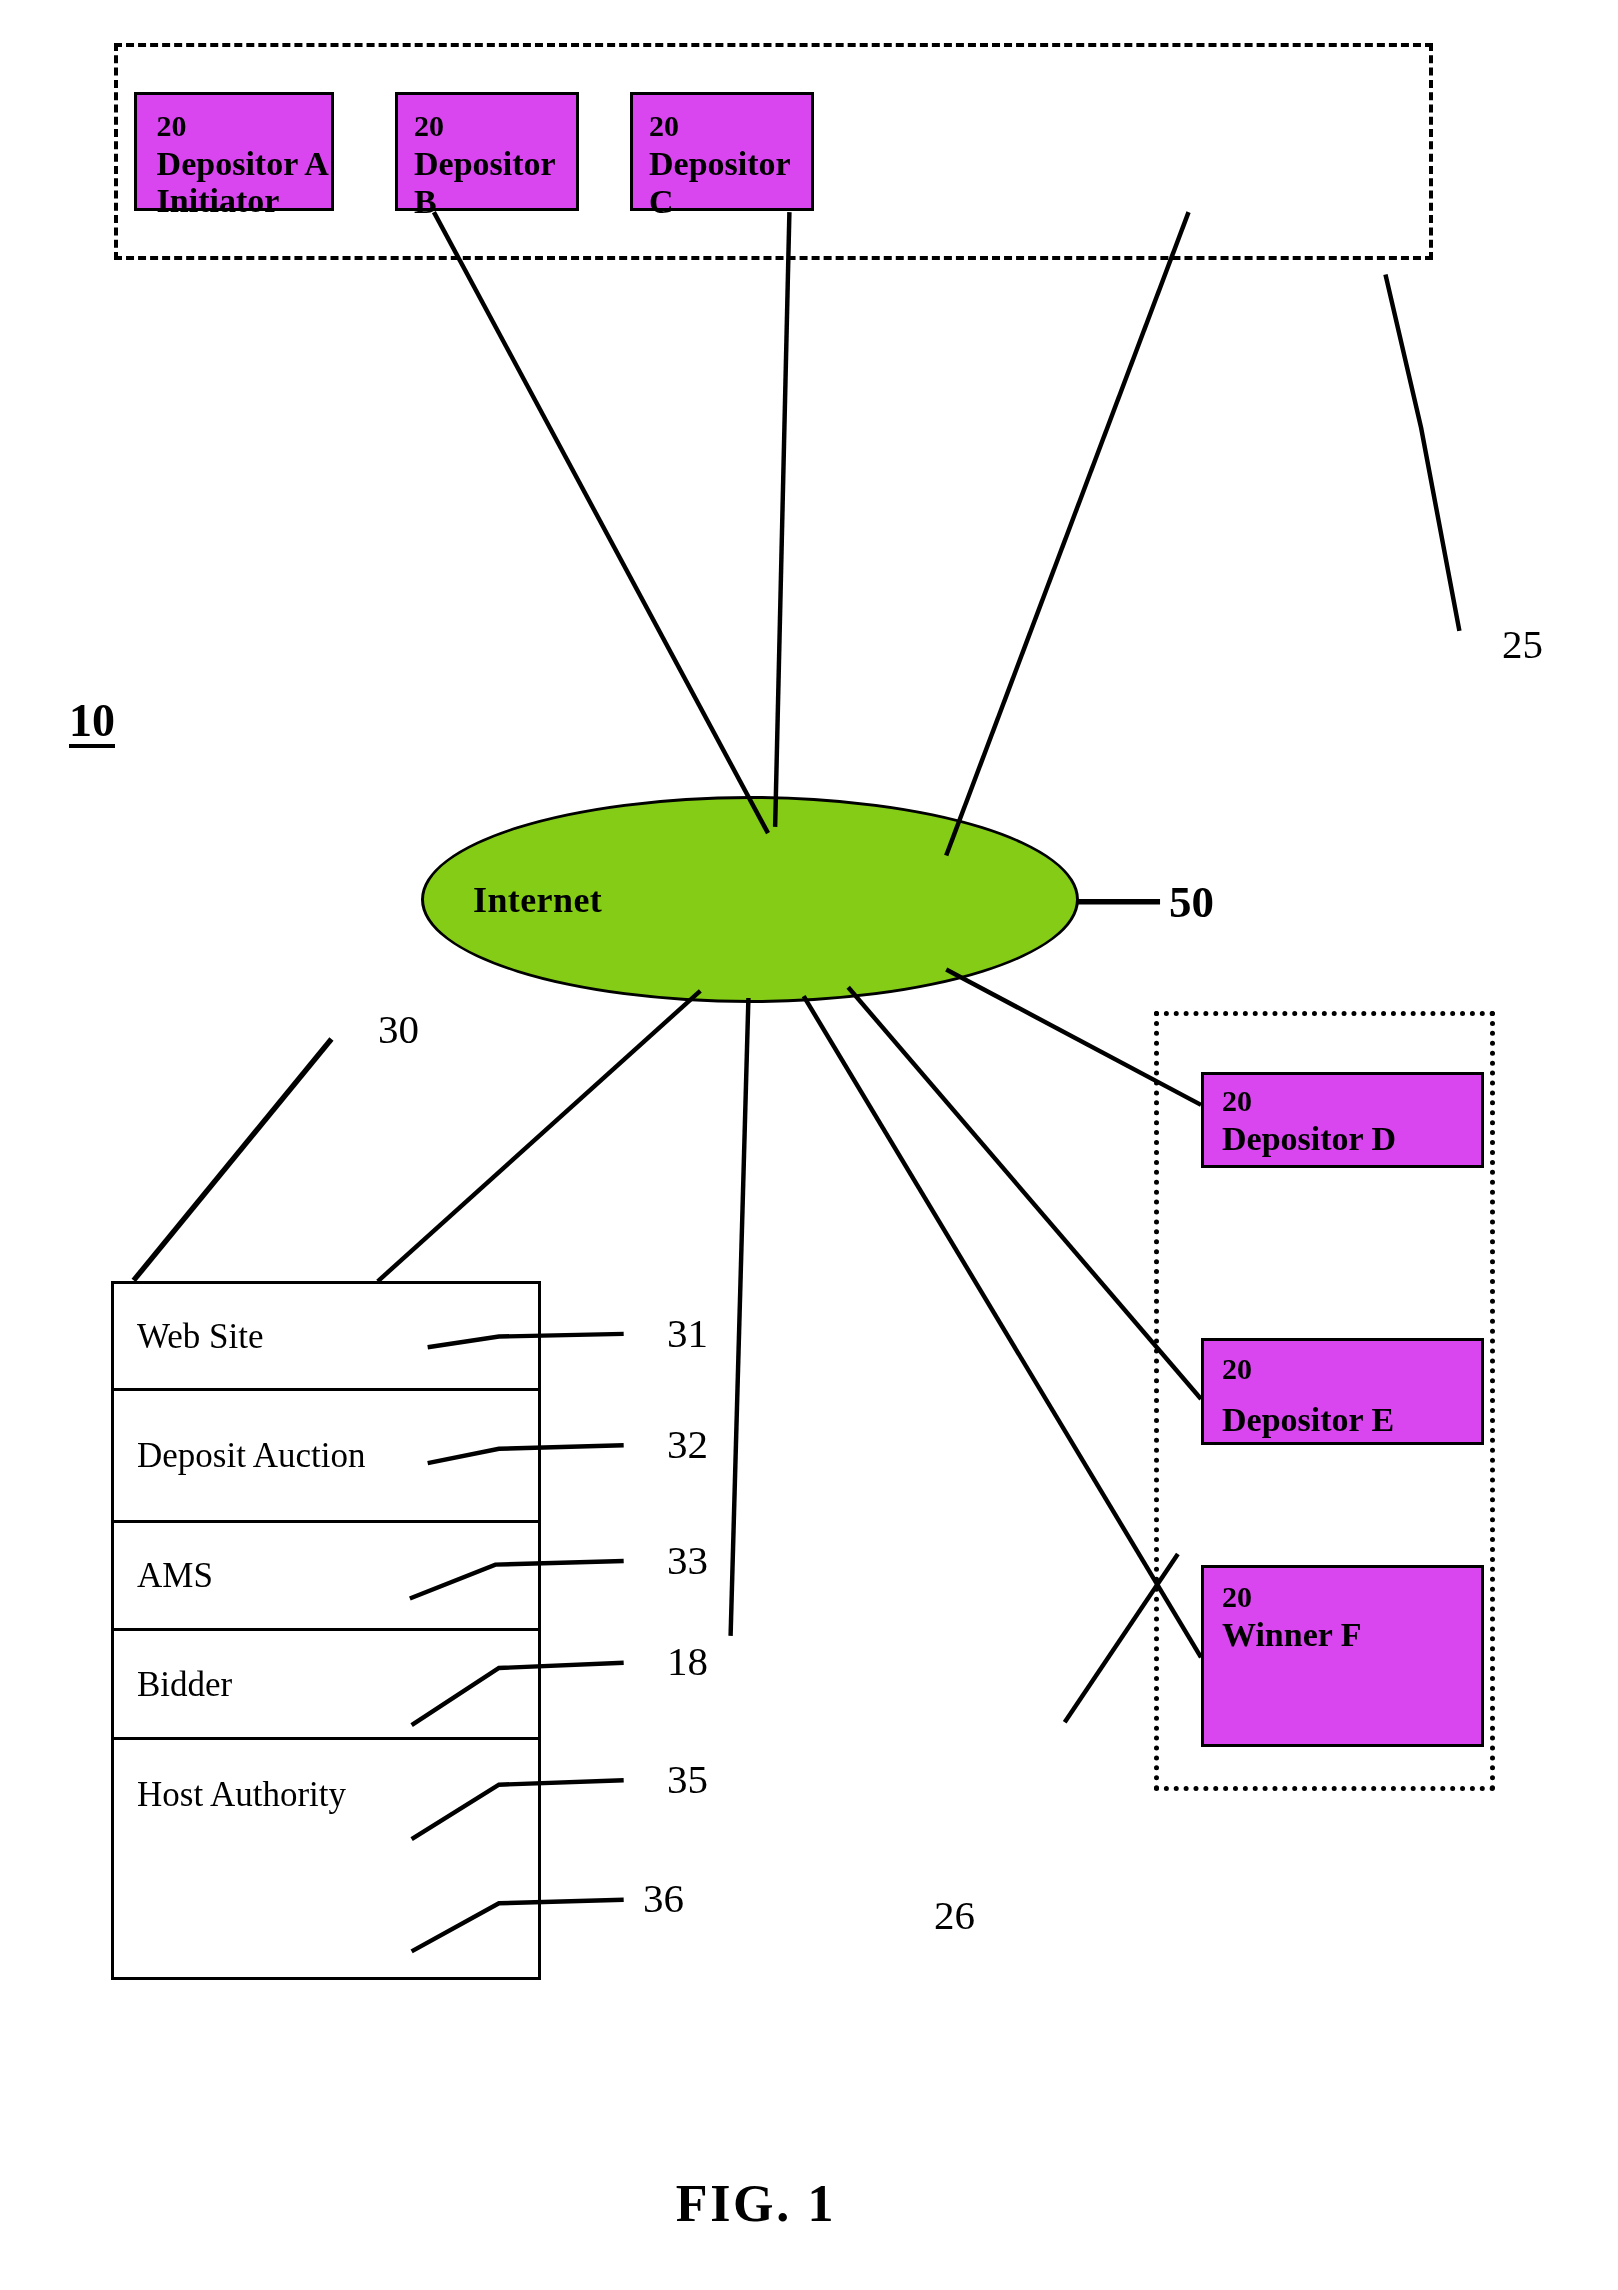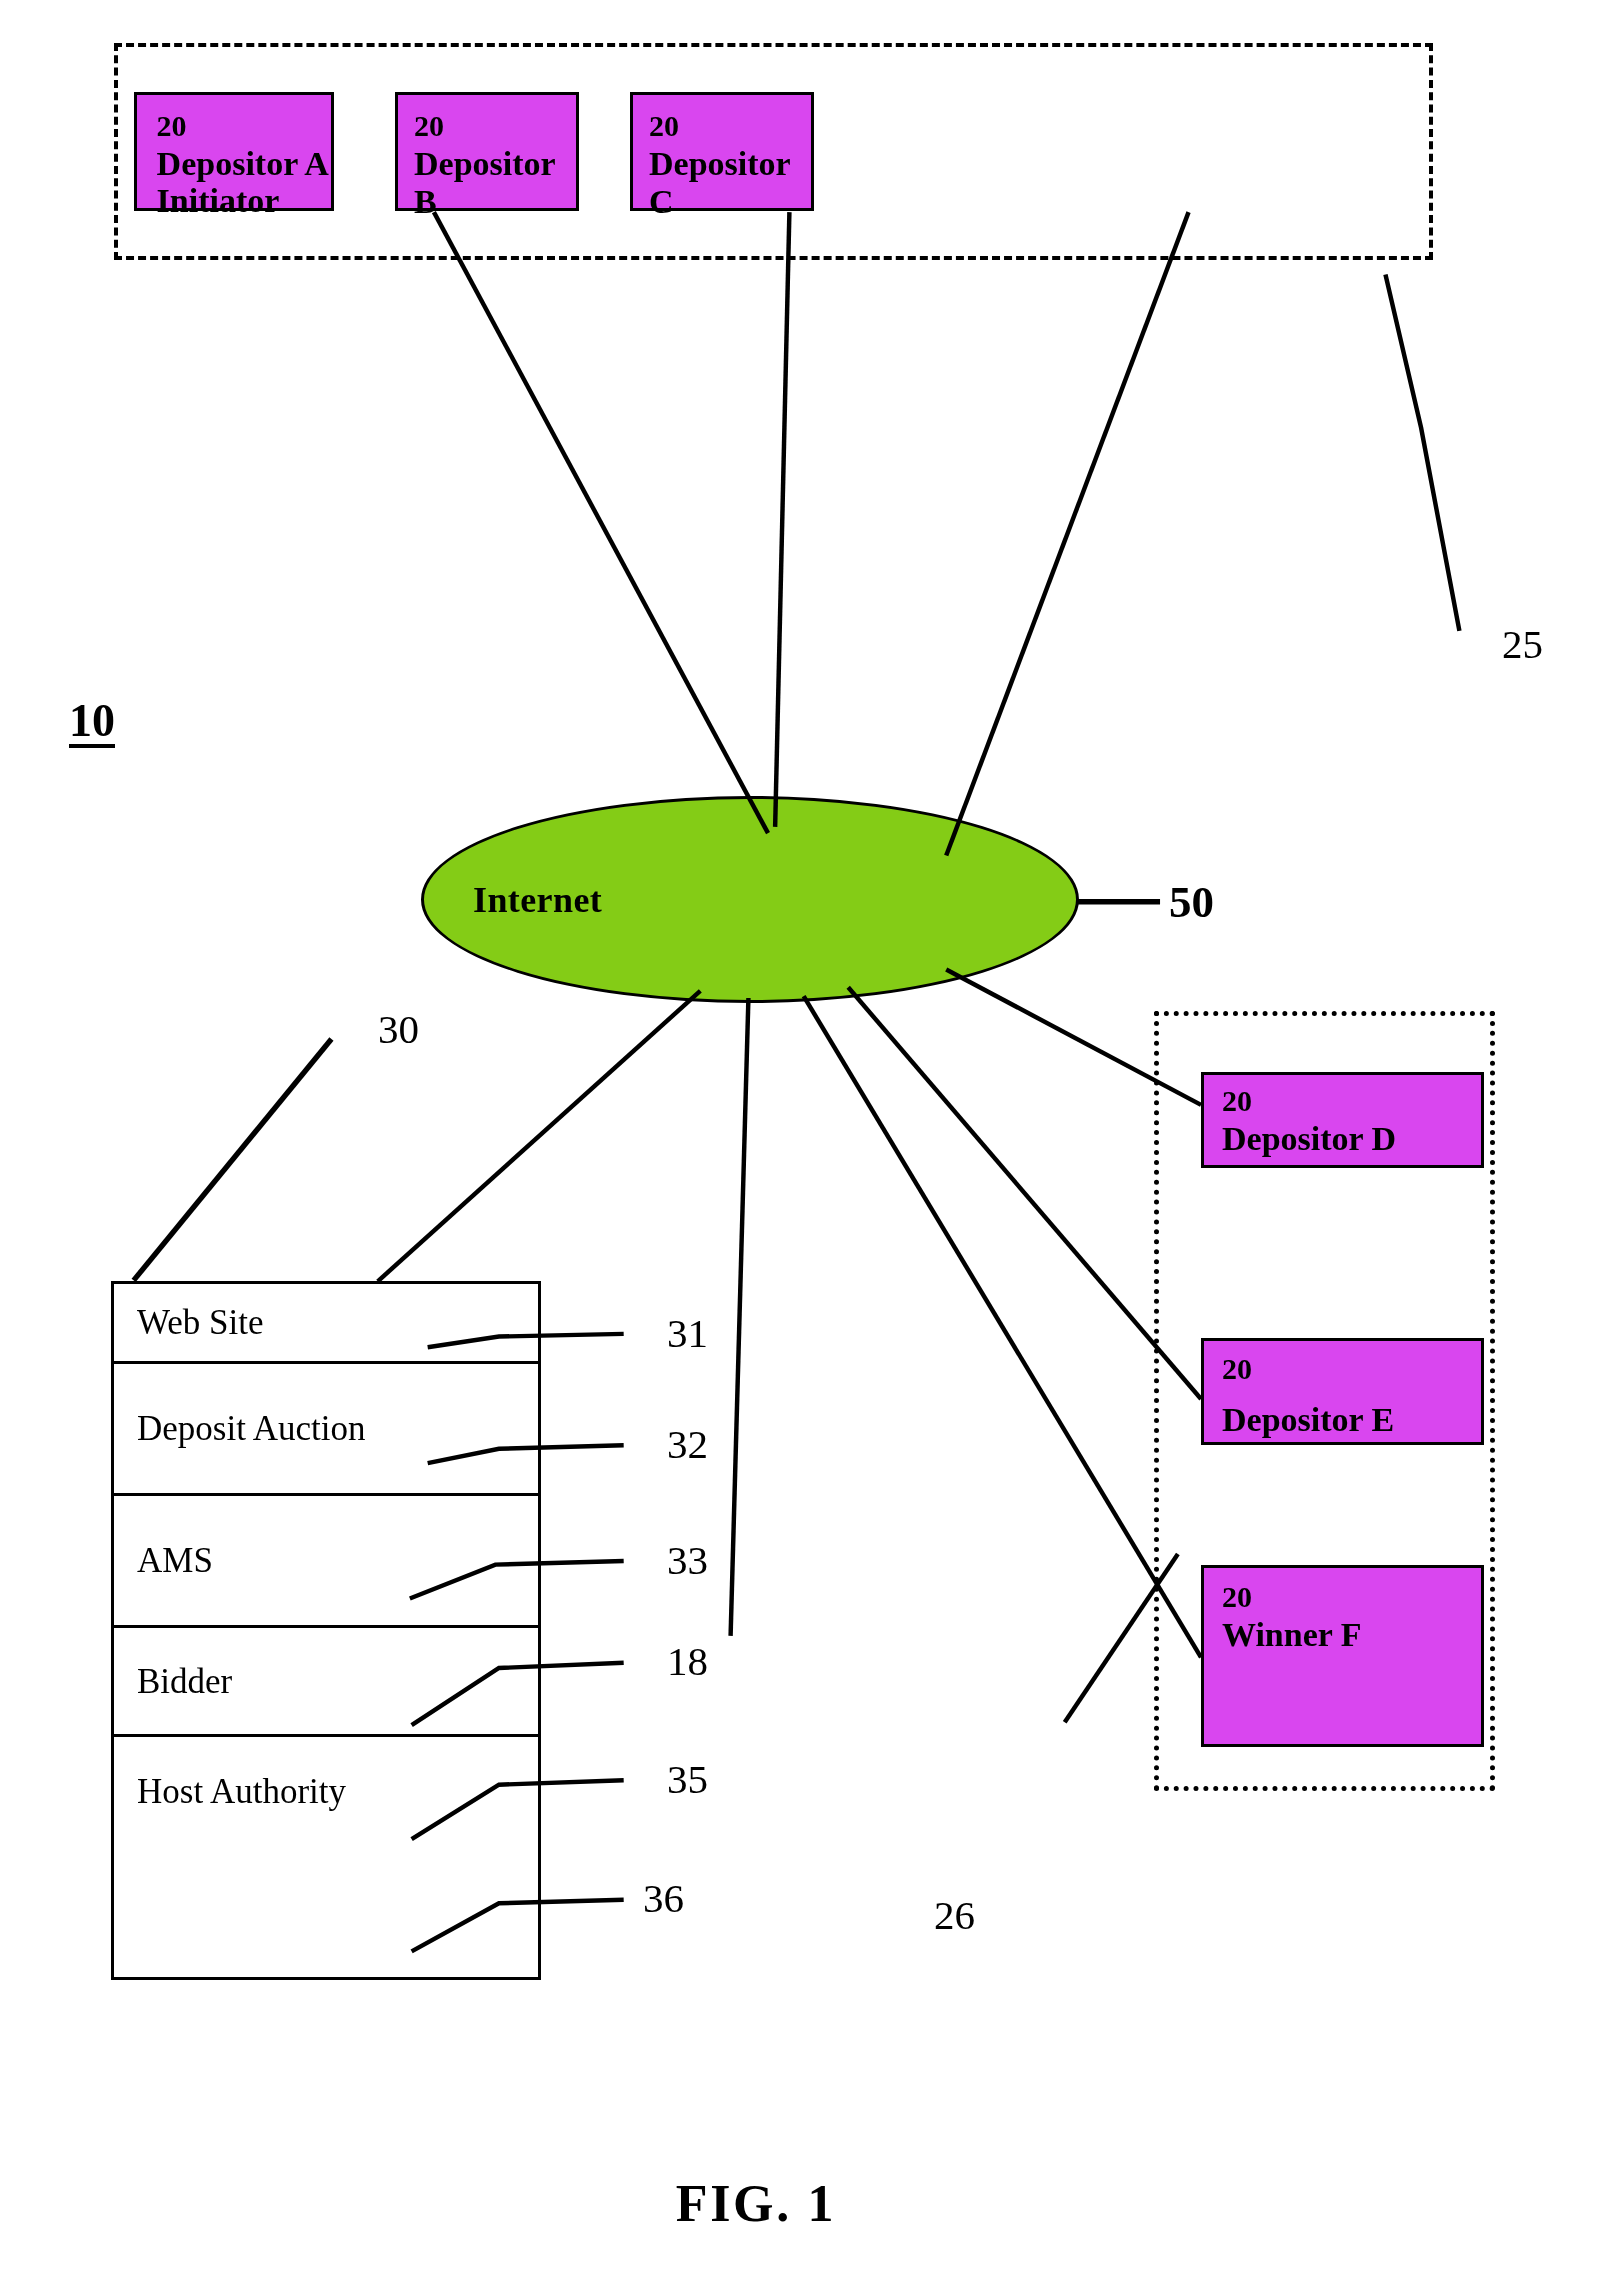--- a/index.html
+++ b/index.html
@@ -62,27 +62,27 @@
     <span class="num" style="left:18px;top:12.5px;">20</span>
     <span class="nm" style="left:18px;top:60px;">Depositor E</span>
   </div>
 
   <div class="node" style="left:1201px;top:1565px;width:283px;height:182px;">
     <span class="num" style="left:18px;top:14.3px;">20</span>
     <span class="nm" style="left:18px;top:48px;">Winner F</span>
   </div>
 
   <div class="stack" style="left:111px;top:1281px;width:430px;height:699px;">
-    <div class="srow" style="height:80px;">
+    <div class="srow" style="height:107px;">
       <span>Web Site</span>
     </div>
     <div class="srow" style="height:132px;">
       <span>Deposit Auction</span>
     </div>
-    <div class="srow" style="height:132px;">
+    <div class="srow" style="height:108px;">
       <span>AMS</span>
     </div>
     <div class="srow" style="height:109px;">
       <span>Bidder</span>
     </div>
     <div class="srow" style="height:109px;">
       <span>Host Authority</span>
     </div>
   </div>
 

